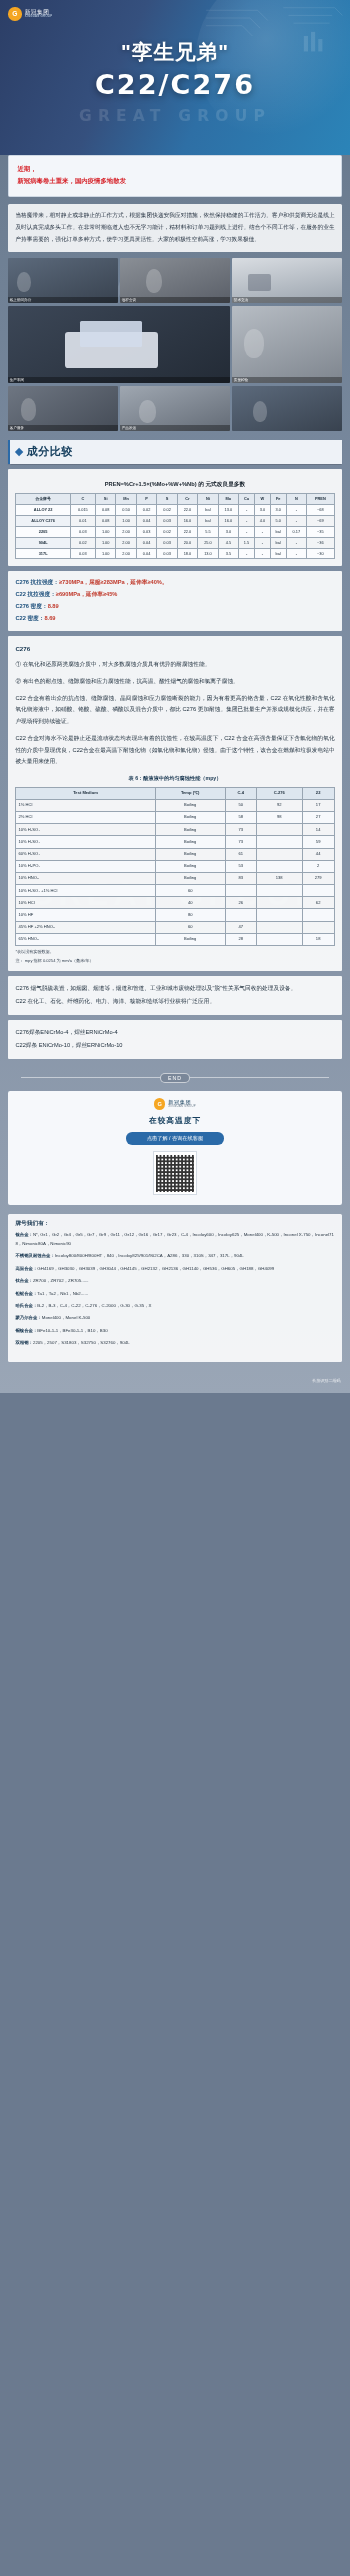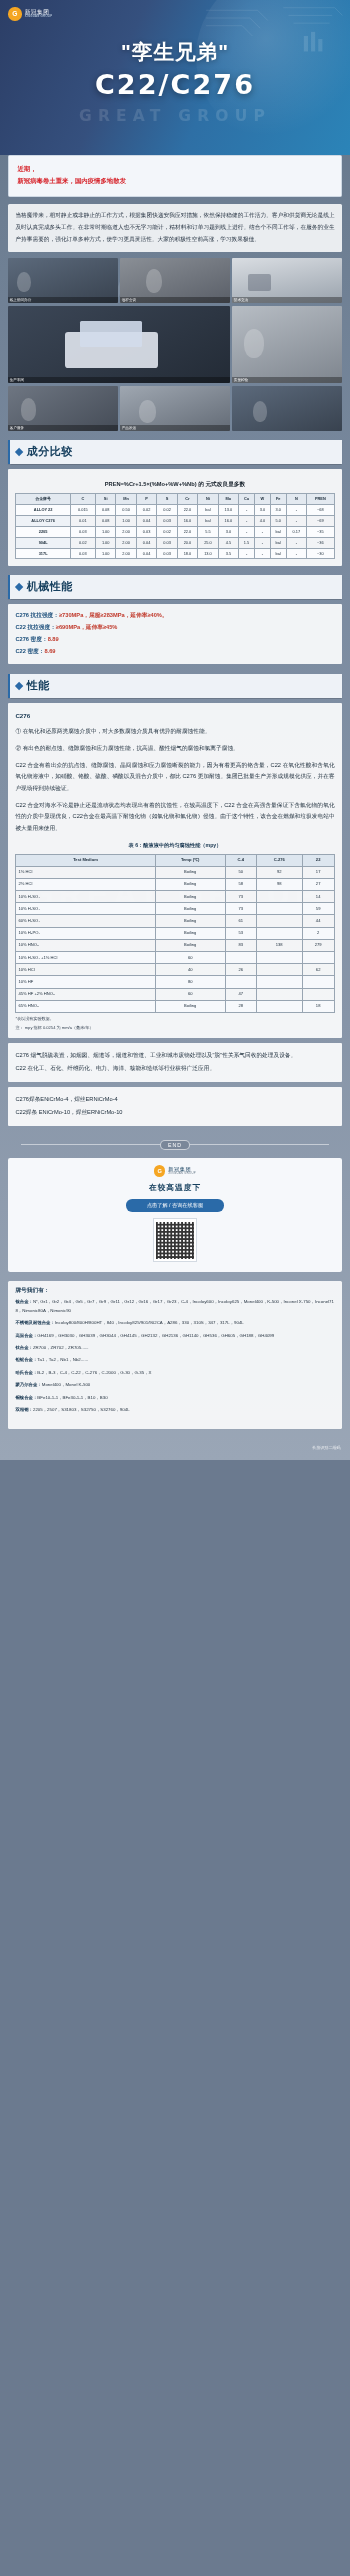--- a/index.html
+++ b/index.html
@@ -362,35 +362,27 @@
             <td>-</td>
             <td>-</td>
             <td>bal</td>
             <td>-</td>
             <td>~30</td>
           </tr>
         </tbody>
     </table>
   </div>
 
-  <div class="sec">
-    <span class="dia"></span>
-    <h2>机械性能</h2>
-  </div>
   <div class="panel mech">
     <p><span class="lbl">C276 抗拉强度：</span><span class="val">≥730MPa，屈服≥283MPa，延伸率≥40%。</span></p>
     <p><span class="lbl">C22  抗拉强度：</span><span class="val">≥690MPa，延伸率≥45%</span></p>
     <p><span class="lbl">C276 密度：</span><span class="val">8.89</span></p>
     <p><span class="lbl">C22  密度：</span><span class="val">8.69</span></p>
   </div>
 
-  <div class="sec">
-    <span class="dia"></span>
-    <h2>性能</h2>
-  </div>
   <div class="panel">
     <h3 class="sub">C276</h3>
     <div class="para">① 在氧化和还原两类腐蚀介质中，对大多数腐蚀介质具有优异的耐腐蚀性能。</div>
     <div class="para">② 有出色的耐点蚀、缝隙腐蚀和应力腐蚀性能，抗高温、酸性烟气的腐蚀和氯离子腐蚀。</div>
     <div class="para">C22 合金有着出众的抗点蚀、缝隙腐蚀、晶间腐蚀和应力腐蚀断裂的能力，因为有着更高的铬含量，C22 在氧化性酸和含氧化氧化物溶液中，如硝酸、铬酸、硫酸、磷酸以及混合介质中，都比 C276 更加耐蚀。集团已批量生产并形成规模化供应，并在客户现场得到持续验证。</div>
     <div class="para">C22 合金对海水不论是静止还是流动状态均表现出有着的抗蚀性，在较高温度下，C22 合金在高强含量保证下含氟化物的氧化性的介质中显现优良，C22合金在最高温下耐蚀化物（如氯化物和氟化物）侵蚀。由于这个特性，该合金在燃煤和垃圾发电站中被大量用来使用。</div>
 
     <div class="tbl-cap">表 6：酸液液中的均匀腐蚀性能（mpy）</div>
     <table class="corr">
       <thead>

